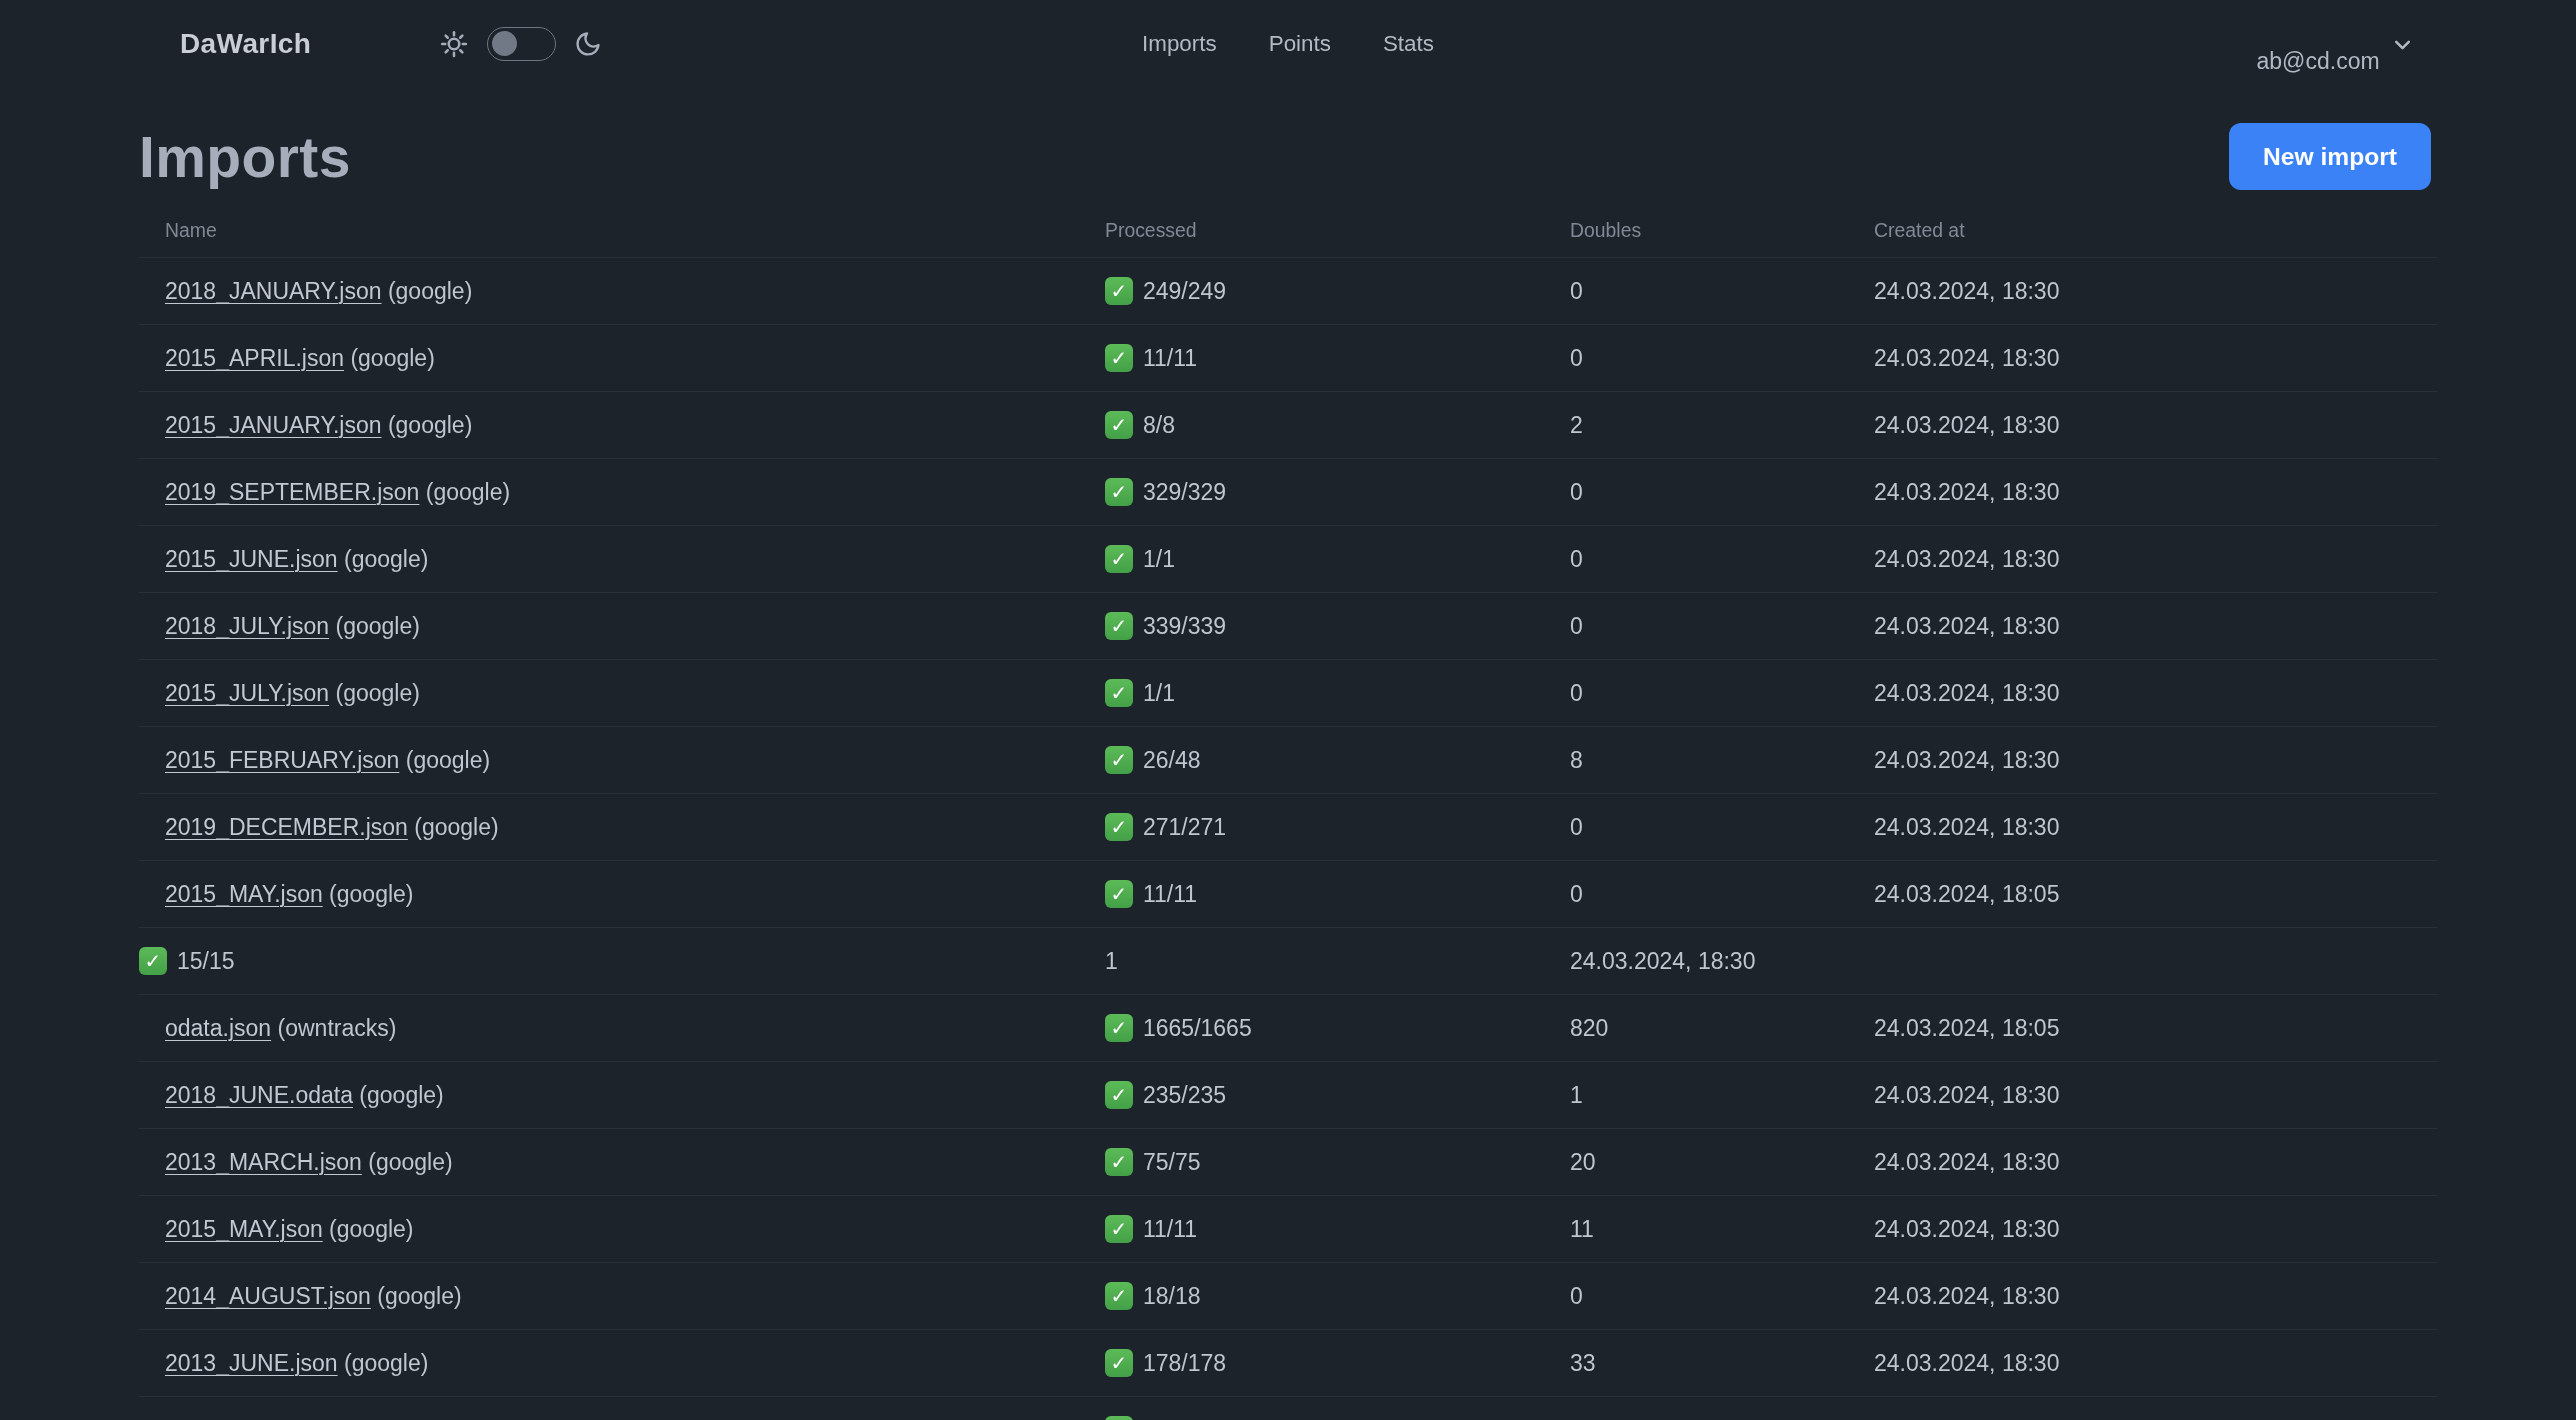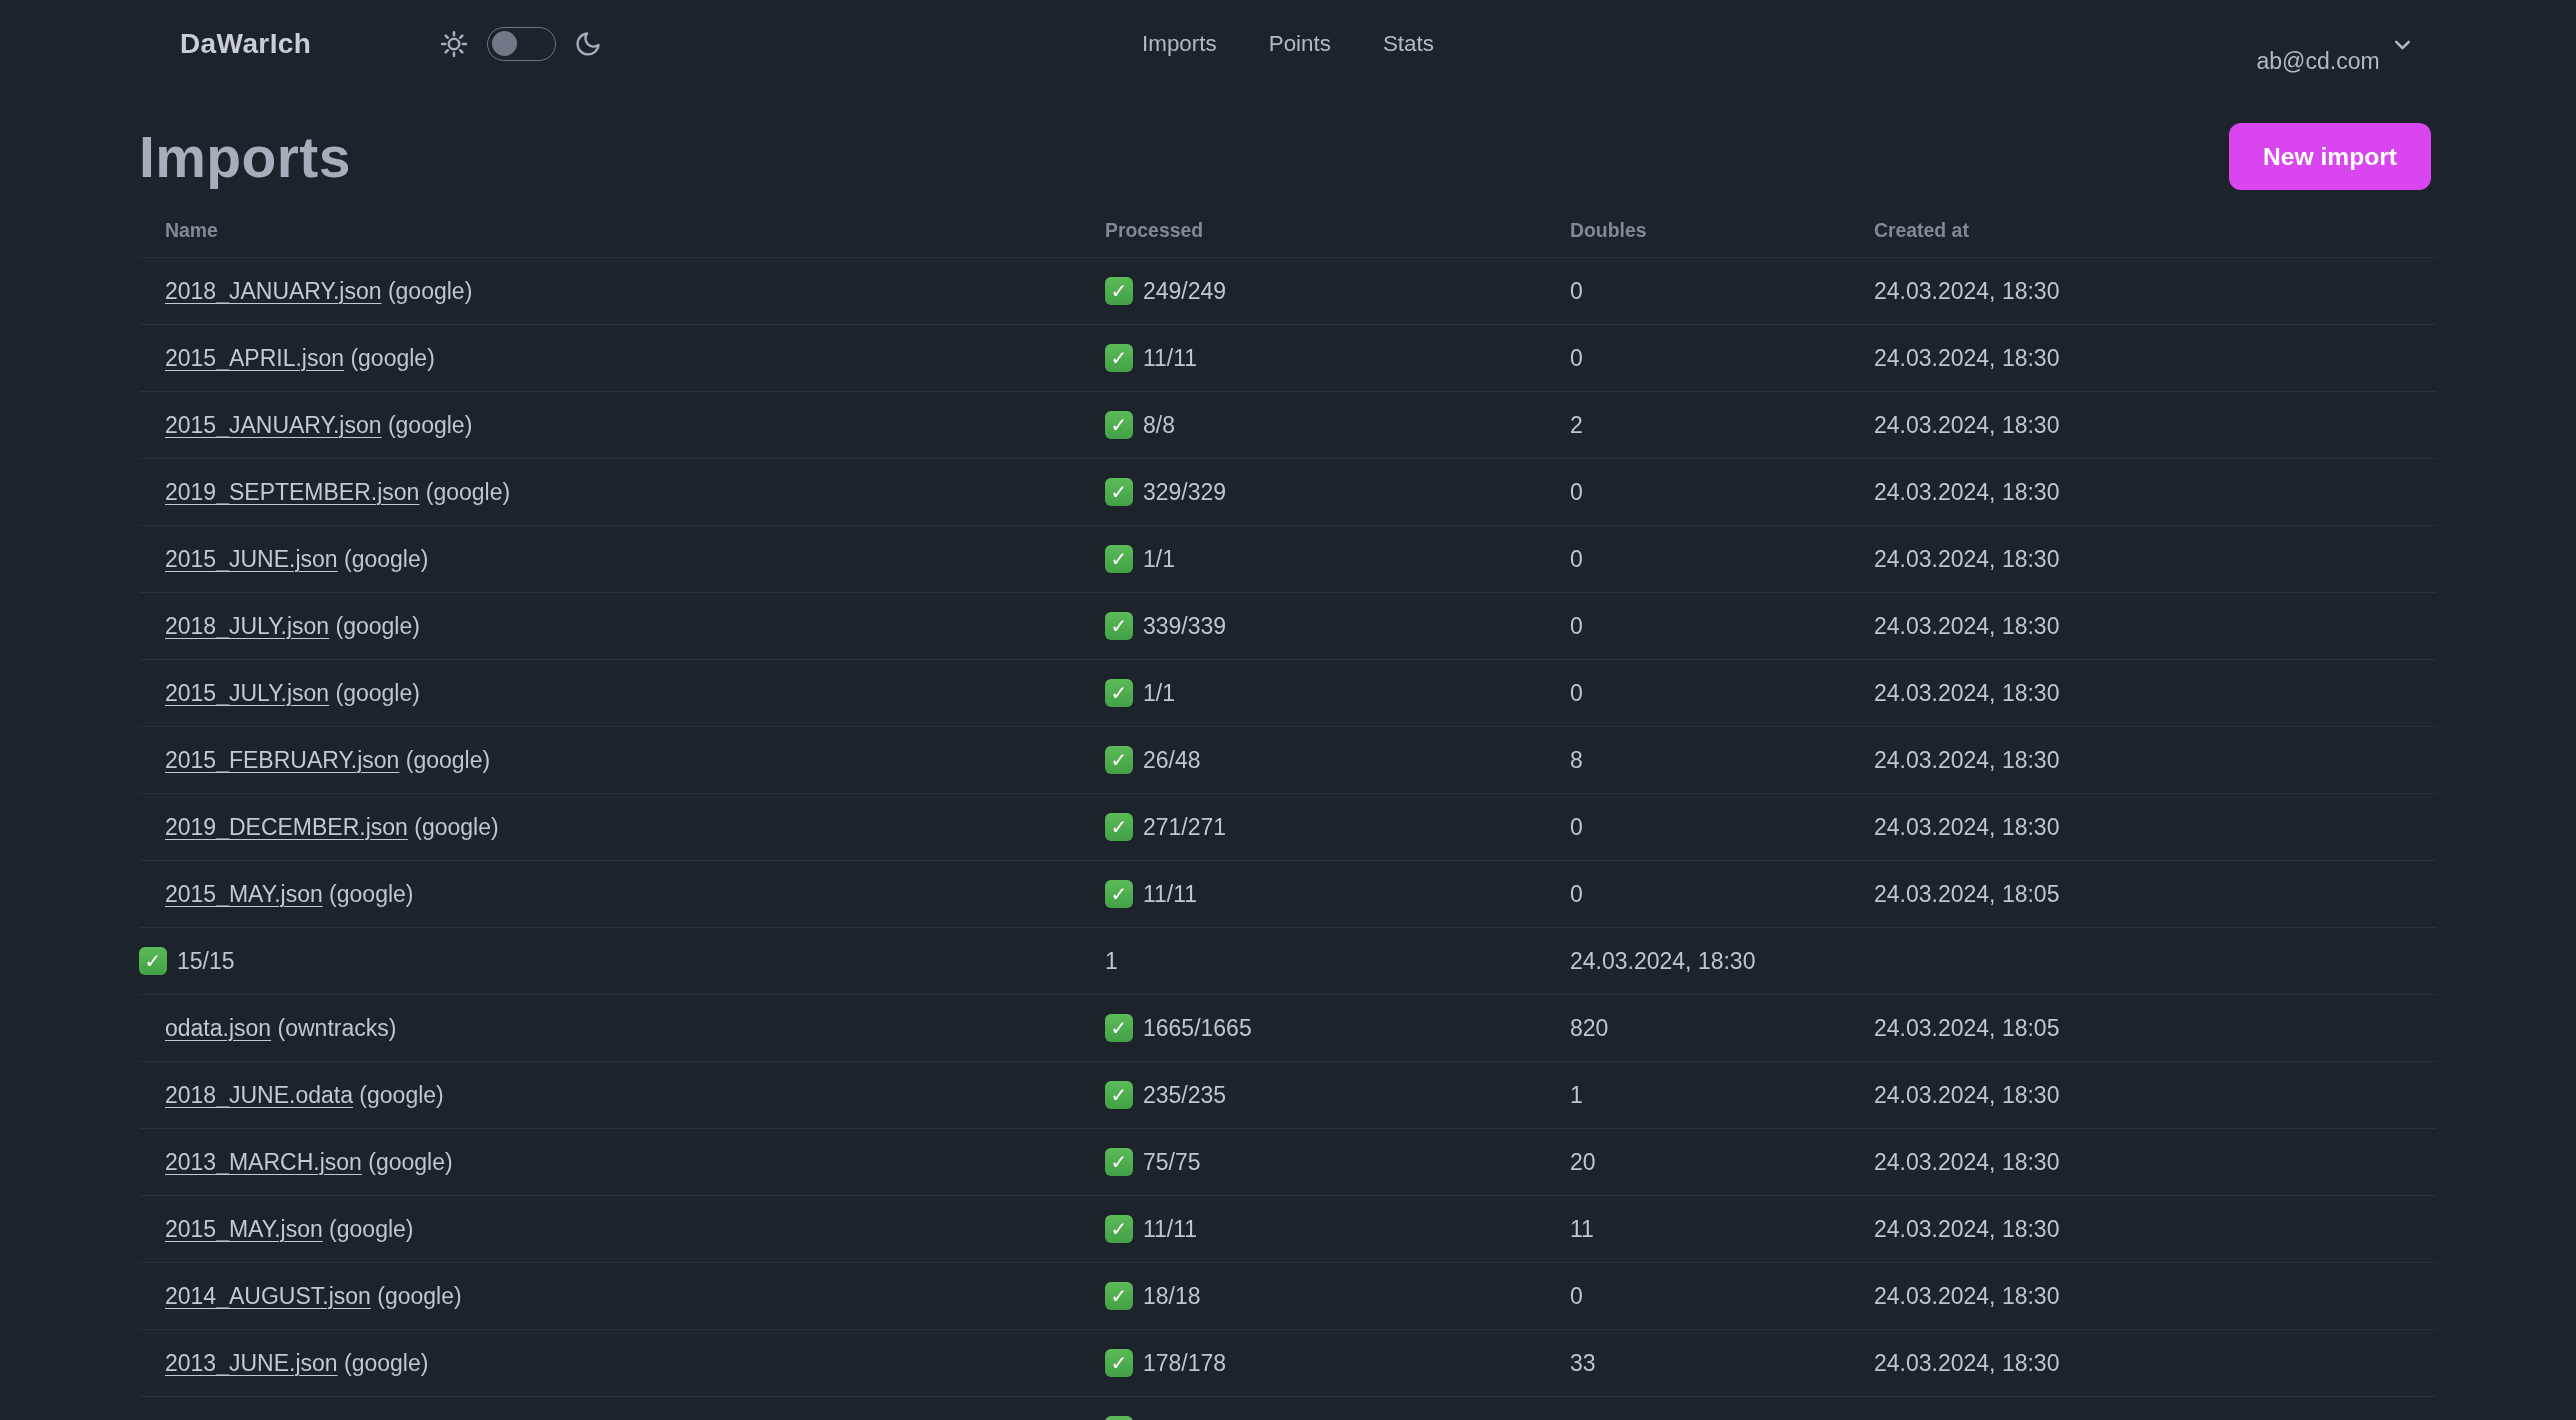--- a/index.html
+++ b/index.html
@@ -84,21 +84,21 @@
     align-items: center;
     justify-content: space-between;
   }
   .page-title {
     font-size: 57px;
     font-weight: 800;
     color: #a6adbb;
     letter-spacing: 0.4px;
   }
   .btn-primary {
-    background: #d946ef;
+    background: #3b82f6;
     color: #ffffff;
     font-family: inherit;
     font-size: 24.6px;
     font-weight: 600;
     height: 67px;
     padding: 0 34px;
     border: none;
     border-radius: 12px;
     cursor: pointer;
   }
@@ -106,21 +106,21 @@
   
   .imports-table { margin: 12px 139px 0 139px; }
   .t-grid {
     display: grid;
     grid-template-columns: 966px 465px 304px 562px;
     align-items: center;
   }
   .thead { height: 54px; }
   .th {
     font-size: 19.4px;
-    font-weight: 700;
+    font-weight: 400;
     color: #818997;
   }
   .th.name, .td.name { padding-left: 26px; }
   .trow {
     height: 67px;
     border-top: 0.7px solid #2a303a;
   }
   .td { font-size: 23px; color: #c0c6cf; }
   .file-link {
     color: #c3c9d2;

